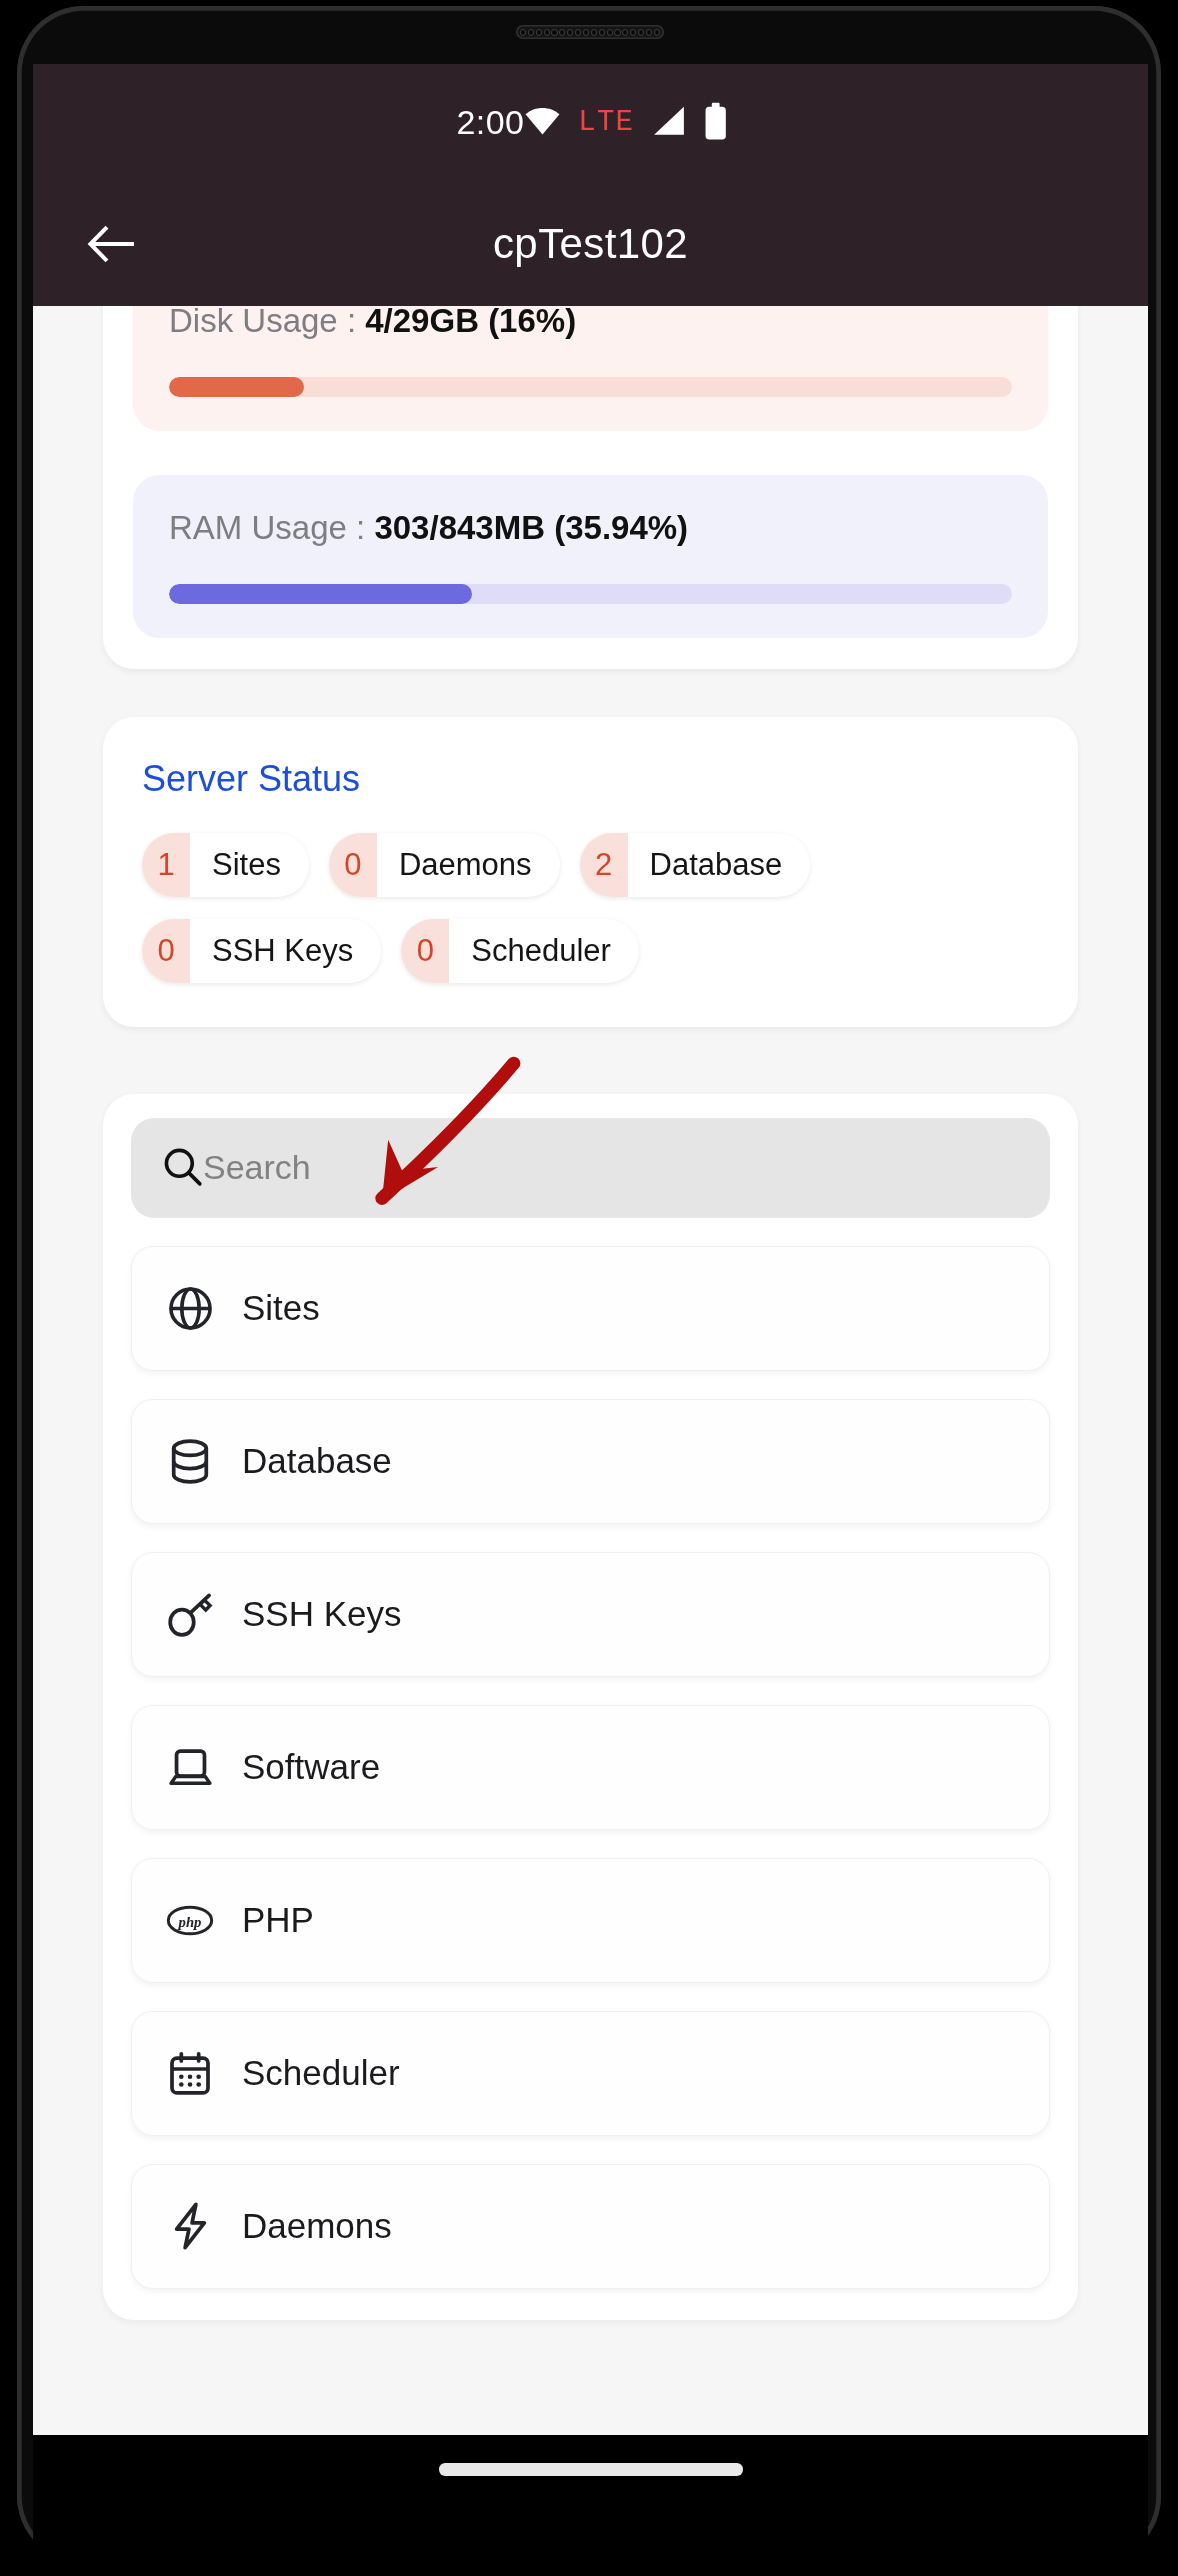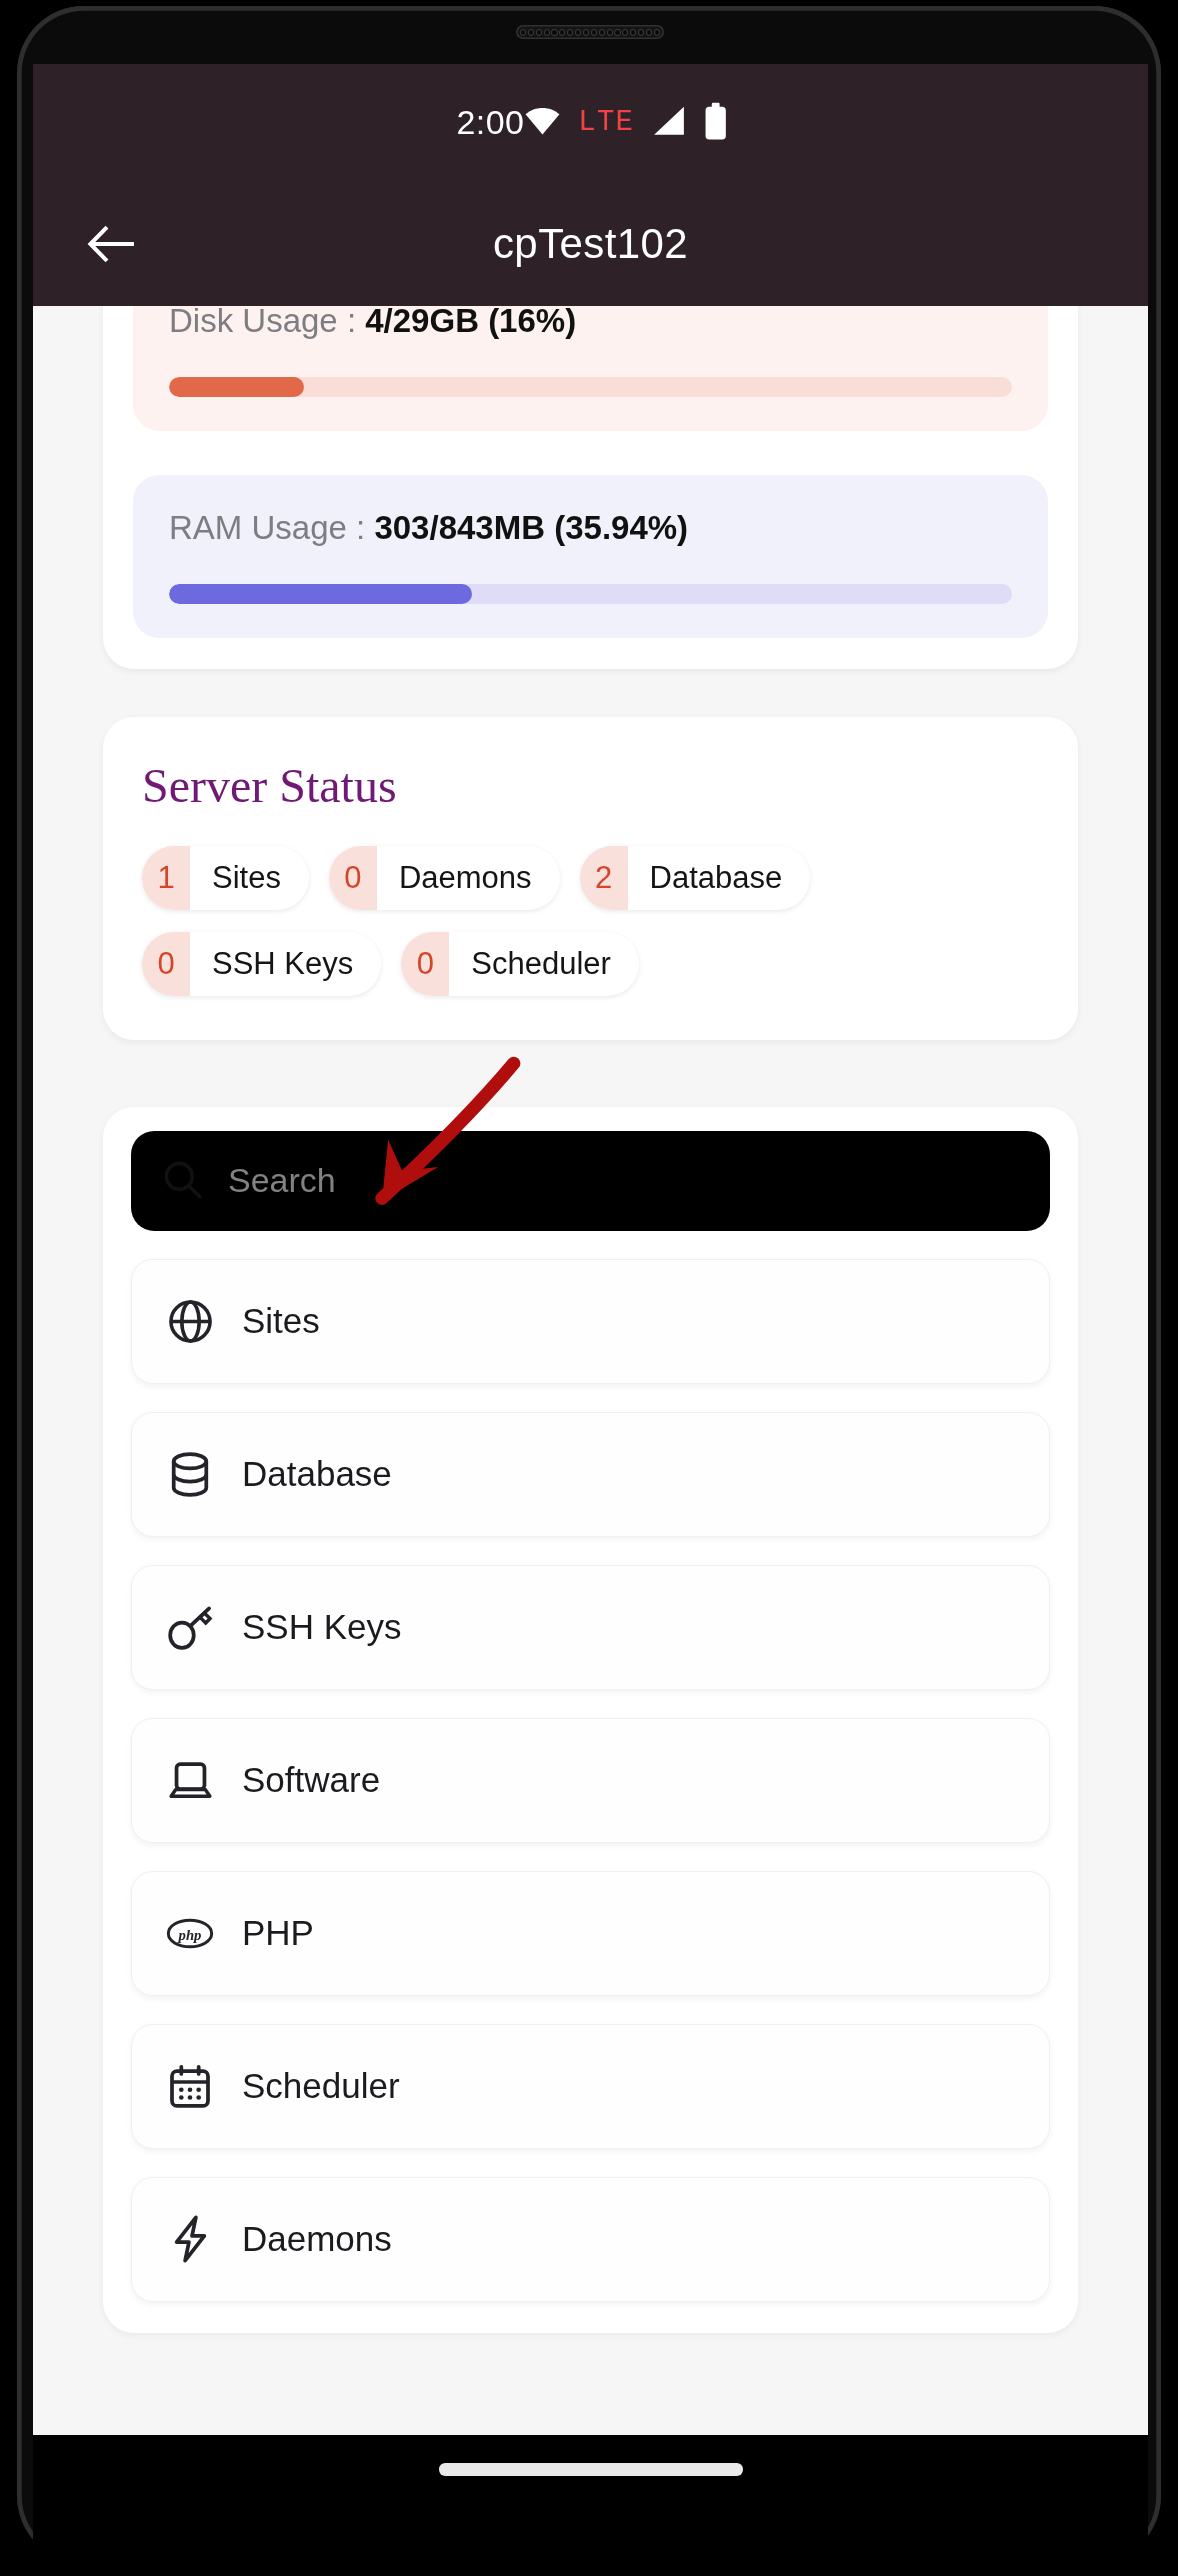--- a/index.html
+++ b/index.html
@@ -161,25 +161,24 @@
   .bar-fill { height: 100%; border-radius: 10px; }
   .bar-fill.disk { background: #e2684a; }
   .bar-fill.ram  { background: #6d6ae0; }
 
   
   .status-card {
     margin-top: 48px;
     padding: 41px 39px 44px;
   }
   .status-title {
-    font-size: 48px;
-    color: #701a75;
+    font-size: 36px;
+    color: #1d4ed8;
     font-weight: 500;
     margin-bottom: 33px;
-    font-family: Liberation Serif, serif;
   }
   .pill-row {
     display: flex;
     flex-wrap: wrap;
     gap: 22px 20px;
   }
   .pill {
     display: inline-flex;
     align-items: stretch;
     height: 64px;
@@ -211,27 +210,26 @@
 
   
   .menu-panel {
     margin: 67px 70px 0;
     background: #ffffff;
     border-radius: 31px;
     padding: 23.4px 28px 31px;
     box-shadow: 0 2.3px 7.8px rgba(0,0,0,.05);
   }
   .search-box {
-    background: #000000;
+    background: #e5e5e5;
     border-radius: 23.4px;
     height: 100px;
     display: flex;
     align-items: center;
     padding: 0 31px;
-    gap: 25px;
     cursor: text;
   }
   .search-placeholder {
     font-size: 34px;
     color: #828282;
   }
   .menu-item {
     margin-top: 28px;
     background: #fefefe;
     border: 0.8px solid #f0f0f0;

